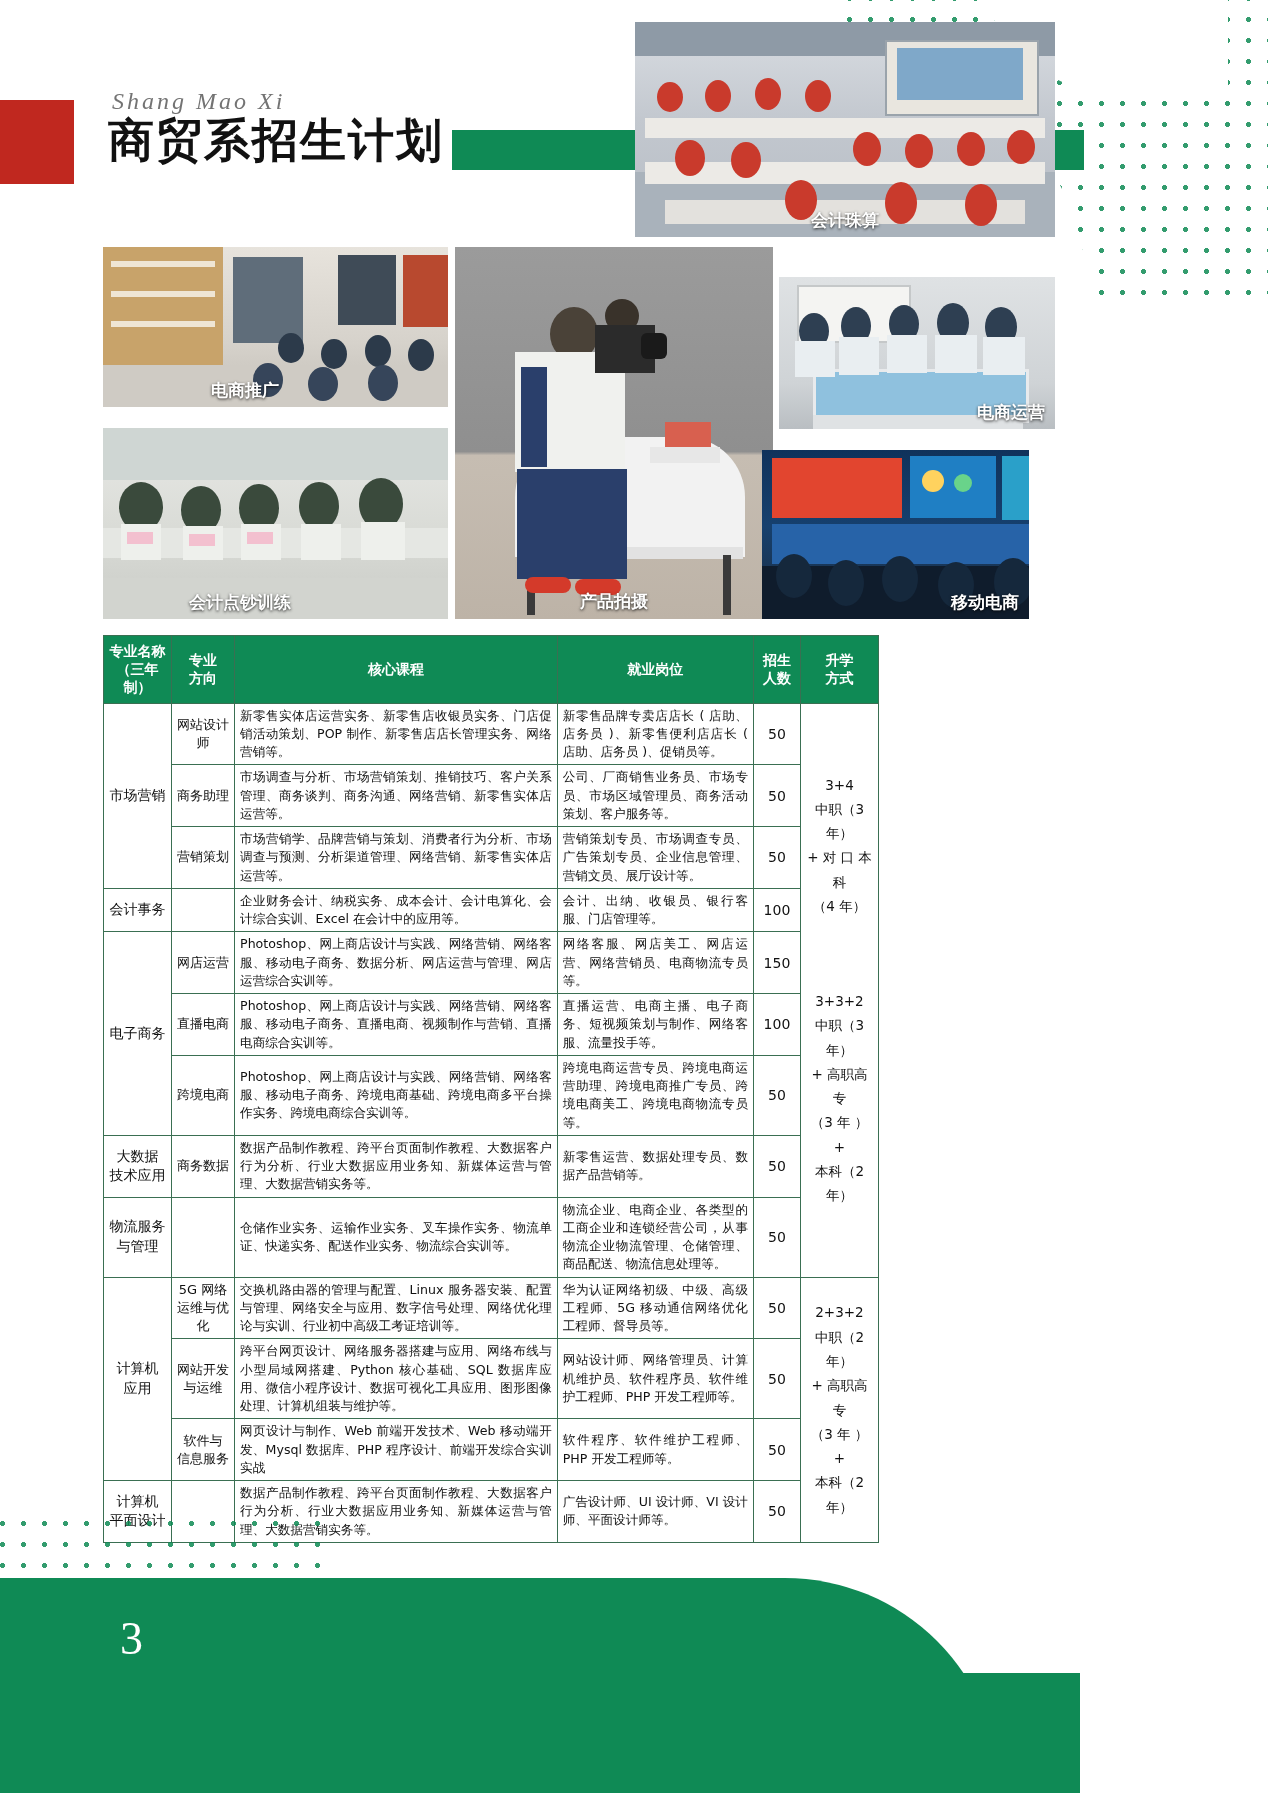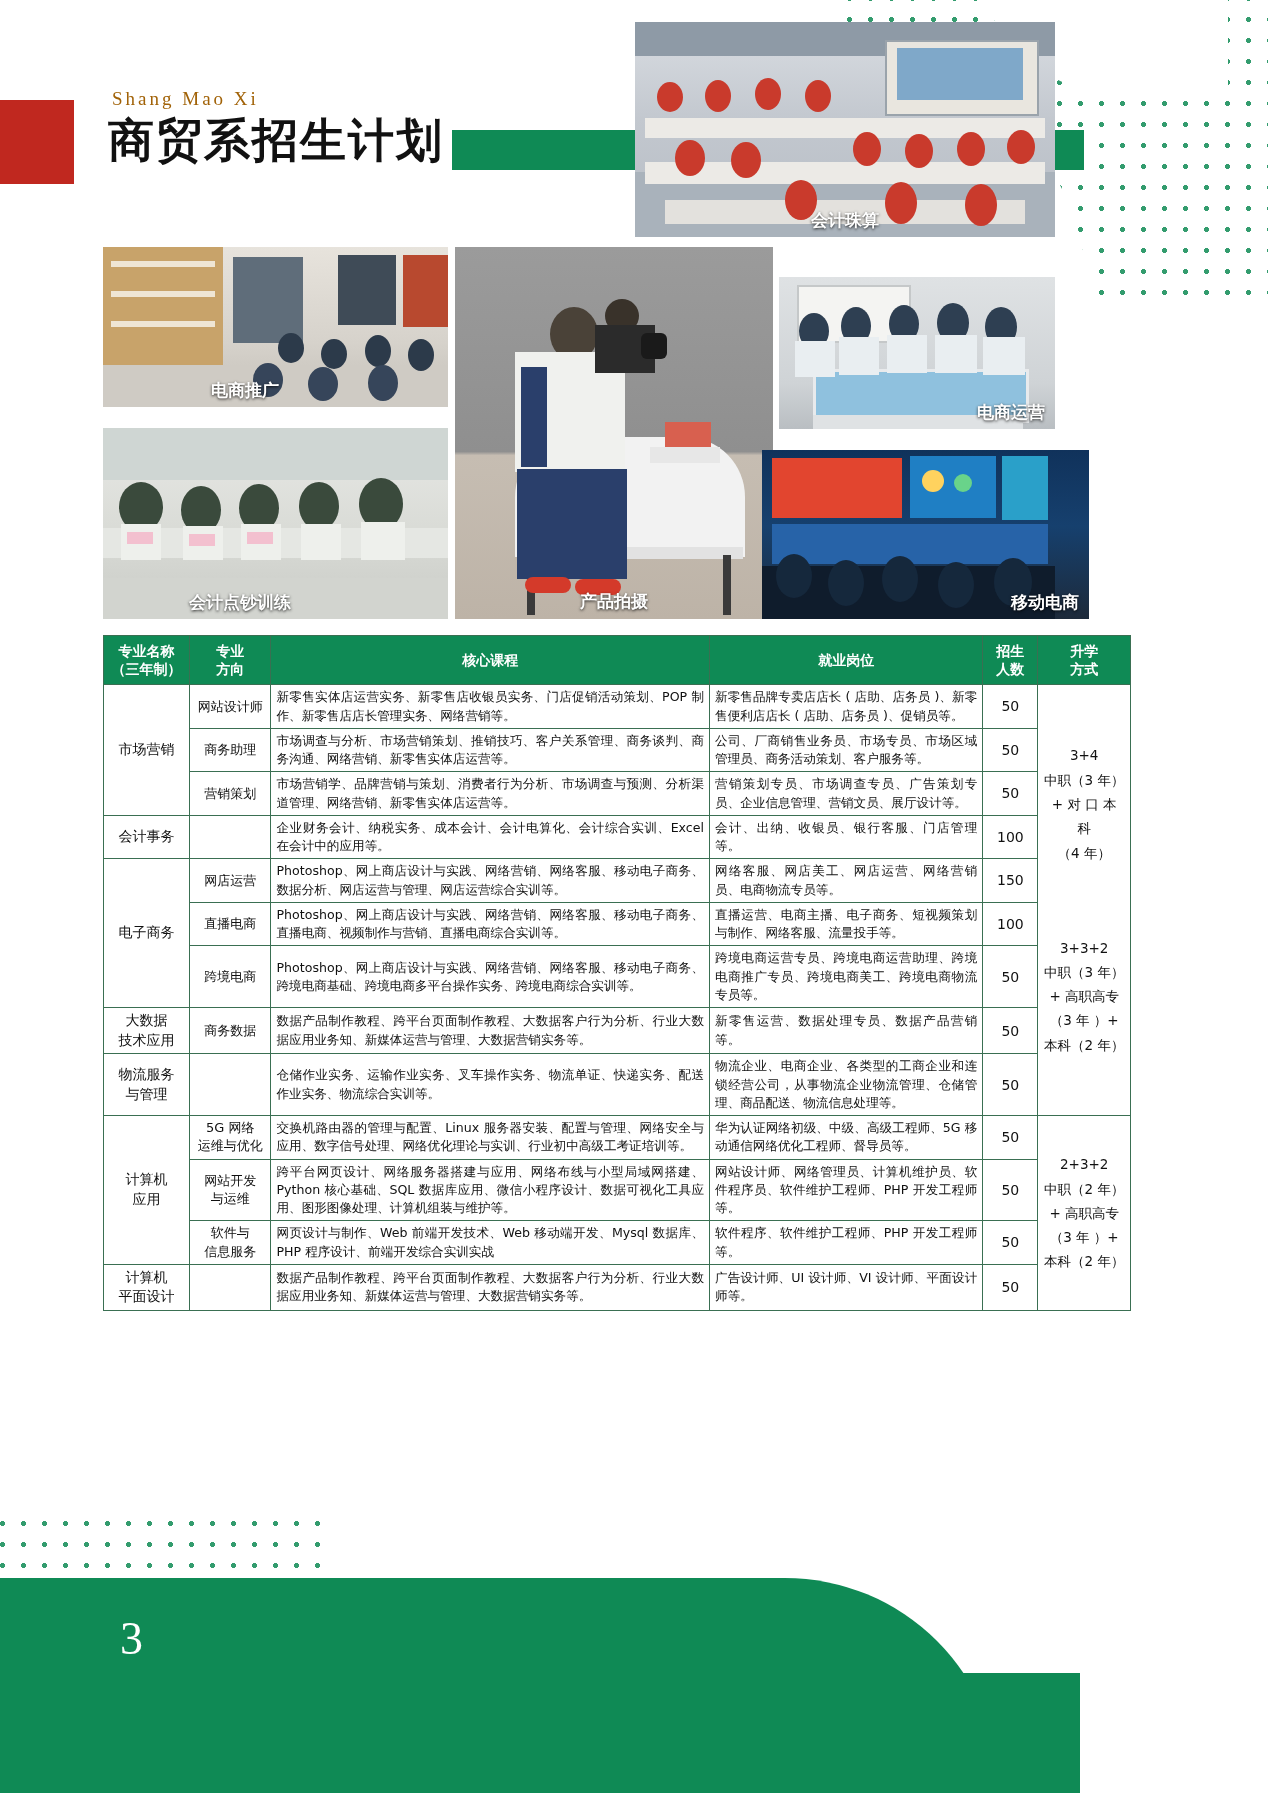--- a/index.html
+++ b/index.html
@@ -46,51 +46,51 @@
   }
 
   
   .hdr-redbar{
     position:absolute;left:0;top:100px;width:74px;height:84px;background:#c0281f;
   }
   .hdr-greenbar{
     position:absolute;left:452px;top:130px;width:632px;height:40px;background:#0f8a55;
   }
   .hdr-en{
-    position:absolute;left:112px;top:88px;font-size:19px;letter-spacing:3px;
-    color:#a16207;font-family:"Liberation Serif",serif;
+    position:absolute;left:112px;top:88px;font-size:24px;letter-spacing:3px;
+    color:#737373;font-family:"Liberation Serif",serif;font-style:italic;
   }
   .hdr-cn{
     position:absolute;left:108px;top:110px;font-size:46px;font-weight:bold;
     color:#111;letter-spacing:2px;
   }
 
   
   .photo{position:absolute;overflow:hidden;background:#0369a1;}
   .photo .cap{
     position:absolute;right:10px;bottom:5px;color:#fff;font-size:17px;
     font-weight:bold;text-shadow:0 1px 3px rgba(0,0,0,.85);
   }
   .photo .cap.center{right:auto;left:50%;transform:translateX(-50%);}
 
   
   .ph1{left:635px;top:22px;width:420px;height:215px;}
   .ph2{left:103px;top:247px;width:345px;height:160px;}
   .ph3{left:455px;top:247px;width:318px;height:372px;}
   .ph4{left:779px;top:277px;width:276px;height:152px;}
   .ph5{left:103px;top:428px;width:345px;height:191px;}
-  .ph6{left:762px;top:450px;width:327px;height:169px;}
+  .ph6{left:762px;top:450px;width:267px;height:169px;}
 
   .sky{position:absolute;inset:0;}
   .blob{position:absolute;border-radius:50%;}
   .bar{position:absolute;}
 
   
   table.plan{
-    position:absolute;left:103px;top:635px;width:1028px;border-collapse:collapse;
+    position:absolute;left:103px;top:635px;width:776px;border-collapse:collapse;
     font-size:12.6px;color:#111;line-height:1.45;
   }
   table.plan th,table.plan td{
     border:1px solid #3a6f52;padding:3px 5px;vertical-align:middle;
   }
   table.plan thead th{
     background:#0f8a55;color:#fff;font-weight:bold;text-align:center;font-size:14px;
     padding:6px 4px;line-height:1.3;
   }
   td.major,td.dir,td.num,td.up{text-align:center;}

